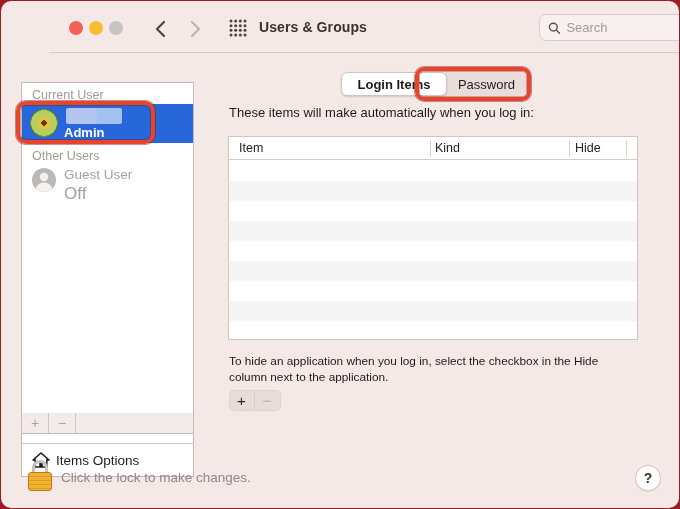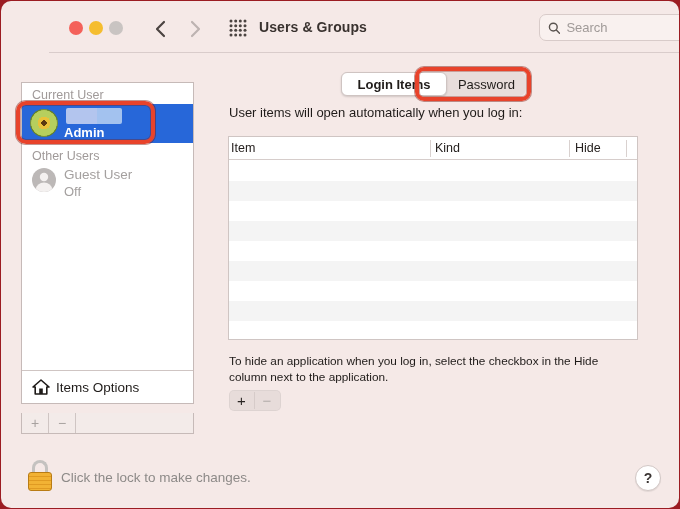--- a/index.html
+++ b/index.html
@@ -21,35 +21,35 @@
   .nav-fwd  { left:136px; }
   .grid-icon { position:absolute; left:180px; top:18px; width:18px; height:18px; }
   .window-title { position:absolute; left:210px; top:18px; font-size:14px; font-weight:bold; color:#39322f; letter-spacing:0.1px; }
   .search-field { position:absolute; right:12px; top:13px; width:176px; height:27px; background:#f9f1ef;
                   border:1px solid #d8cbc9; border-radius:7px; display:flex; align-items:center; padding:0 8px; }
   .search-field input { border:none; outline:none; background:transparent; font-size:13px; color:#3a3432;
                         width:100%; margin-left:6px; font-family:"Liberation Sans", sans-serif; }
   .search-field input::placeholder { color:#a09a98; }
 
   
-  .sidebar { position:absolute; left:20px; top:81px; width:173px; height:322px;
+  .sidebar { position:absolute; left:20px; top:81px; width:173px; height:395px;
              background:#ffffff; border:1px solid #c6bab8; }
   .side-label { position:absolute; left:10px; font-size:12.5px; color:#a09a99; }
   .selected-row { position:absolute; left:0; top:21px; width:100%; height:39px; background:#2767d9; }
   .avatar-admin { position:absolute; left:8px; top:5px; width:28px; height:28px; border-radius:50%;
                   background:radial-gradient(circle at 50% 50%, #5c3a10 0 15%, #e9c23a 15% 35%, #b6cf5e 35% 70%, #8fb23c 70% 100%);
                   border:1px solid rgba(60,80,20,.5); }
   .blur-name { position:absolute; left:44px; top:4px; width:56px; height:16px;
                background:linear-gradient(90deg,#b3c5ee 0 55%, #a3c2ef 55% 100%); border-radius:2px; }
   .admin-name { position:absolute; left:42px; top:21px; font-size:13px; font-weight:bold; color:#ffffff; }
   .guest-row { position:absolute; left:0; top:82px; width:100%; height:42px; }
   .avatar-guest { position:absolute; left:10px; top:3px; width:24px; height:24px; border-radius:50%;
                   background:#bcb8b7; overflow:hidden; }
   .guest-name { position:absolute; left:42px; top:2px; font-size:13.5px; color:#a4a09f; }
-  .guest-status { position:absolute; left:42px; top:19px; font-size:13px; color:#a4a09f; }
+  .guest-status { position:absolute; left:42px; top:19px; font-size:17px; color:#a4a09f; }
   .login-options-row { position:absolute; left:0; bottom:0; width:100%; height:33px; border-top:1px solid #cfc5c3; }
   .home-icon { position:absolute; left:10px; top:8px; }
   .login-options-label { position:absolute; left:34px; top:9px; font-size:13.5px; color:#201c1a; }
   .side-footer { position:absolute; left:20px; top:412px; width:173px; height:21px;
                  border:1px solid #c6bab8; border-top:none; background:#f3ebe9; display:flex; }
   .side-footer .cell { height:100%; border-right:1px solid #cfc5c3; display:flex; align-items:center; justify-content:center;
                        font-size:14px; color:#a8a2a0; }
   .side-footer .cell.small { width:27px; }
   .side-footer .cell.rest { flex:1; border-right:none; }
 
@@ -65,21 +65,21 @@
            box-shadow:0 0 0 1px rgba(120,20,10,.45), inset 0 0 0 1px rgba(120,20,10,.35); }
   .annot-admin { left:15px; top:100px; width:139px; height:43px; }
   .annot-tab   { left:414px; top:66px; width:116px; height:34px; border-radius:9px; }
 
   
   .content-desc { position:absolute; left:228px; top:104px; font-size:13px; color:#1f1b19; }
   .items-table { position:absolute; left:227px; top:135px; width:410px; height:204px;
                  background:#ffffff; border:1px solid #cfc5c3; }
   .thead { position:absolute; left:0; top:0; width:100%; height:23px; background:#ffffff; border-bottom:1px solid #d6cdcb; }
   .th { position:absolute; top:4px; font-size:12.5px; color:#26211f; }
-  .th-item { left:2px; }
+  .th-item { left:10px; }
   .th-kind { left:206px; }
   .th-hide { left:346px; }
   .th-sep { position:absolute; top:3px; width:1px; height:17px; background:#d9d1cf; }
   .sep1 { left:201px; } .sep2 { left:340px; } .sep3 { left:397px; }
   .tbody { position:absolute; left:0; top:24px; width:100%; height:178px;
            background:repeating-linear-gradient(180deg,#ffffff 0 20px,#f4f4f4 20px 40px); }
 
   .hint { position:absolute; left:228px; top:352px; width:400px; font-size:11.8px; line-height:16px; color:#1f1b19; }
   .pm-group { position:absolute; left:228px; top:389px; width:52px; height:21px; background:#e7dcda;
               border-radius:5px; display:flex; align-items:center; box-shadow:inset 0 0 0 1px rgba(0,0,0,.04); }
@@ -194,21 +194,21 @@
     <span class="cell small">+</span>
     <span class="cell small">−</span>
     <span class="cell rest"></span>
   </div>
 
   <div class="segmented">
     <span class="seg login-items">Login Items</span>
     <span class="seg password">Password</span>
   </div>
 
-  <div class="content-desc">User items will open automatically when you log in:</div>
+  <div class="content-desc">These items will make automatically when you log in:</div>
 
   <div class="items-table">
     <div class="thead">
       <span class="th th-item">Item</span>
       <span class="th-sep sep1"></span>
       <span class="th th-kind">Kind</span>
       <span class="th-sep sep2"></span>
       <span class="th th-hide">Hide</span>
       <span class="th-sep sep3"></span>
     </div>

